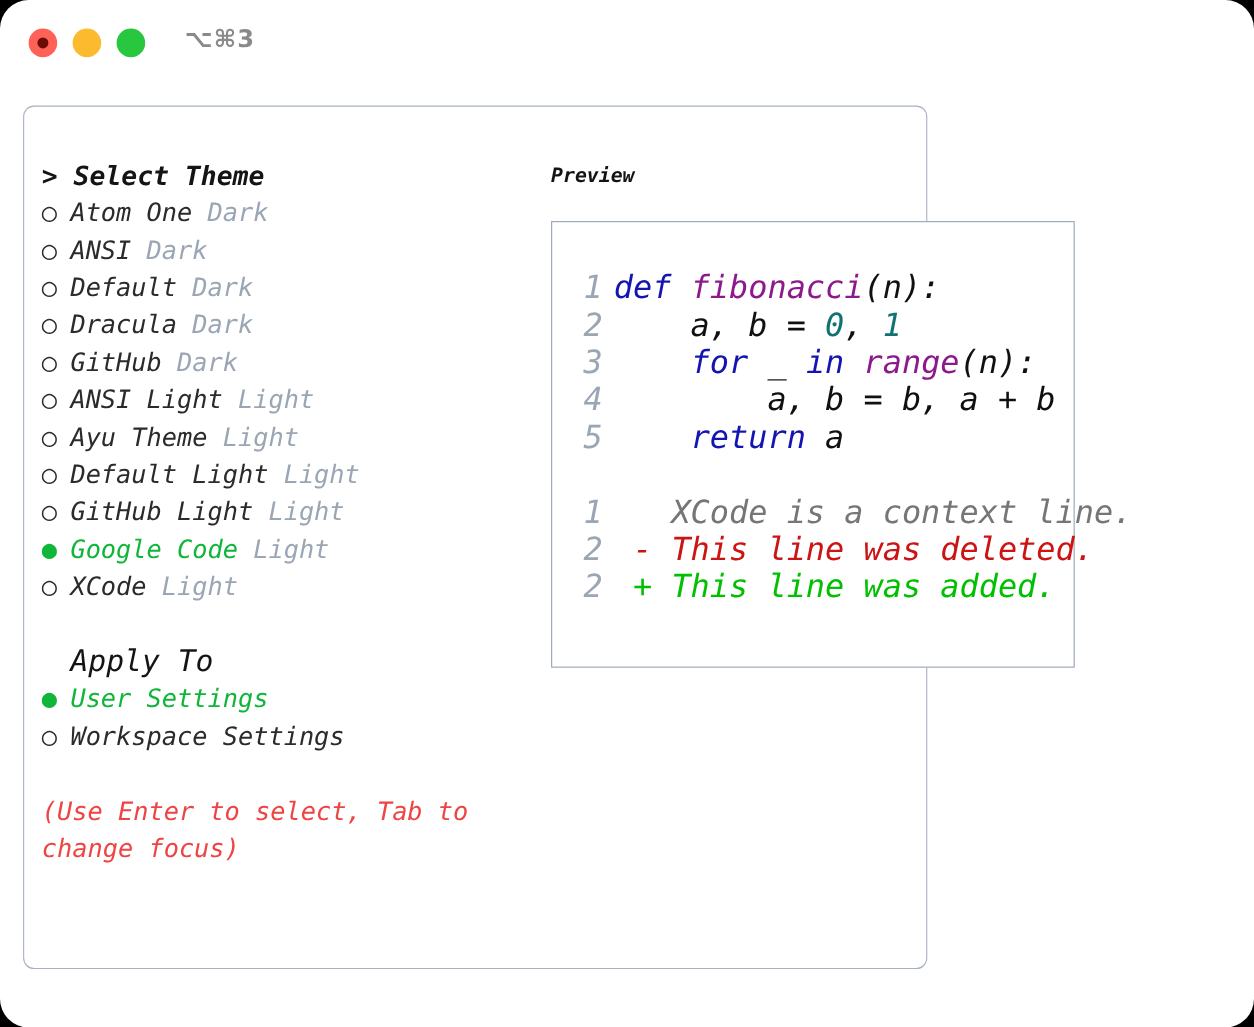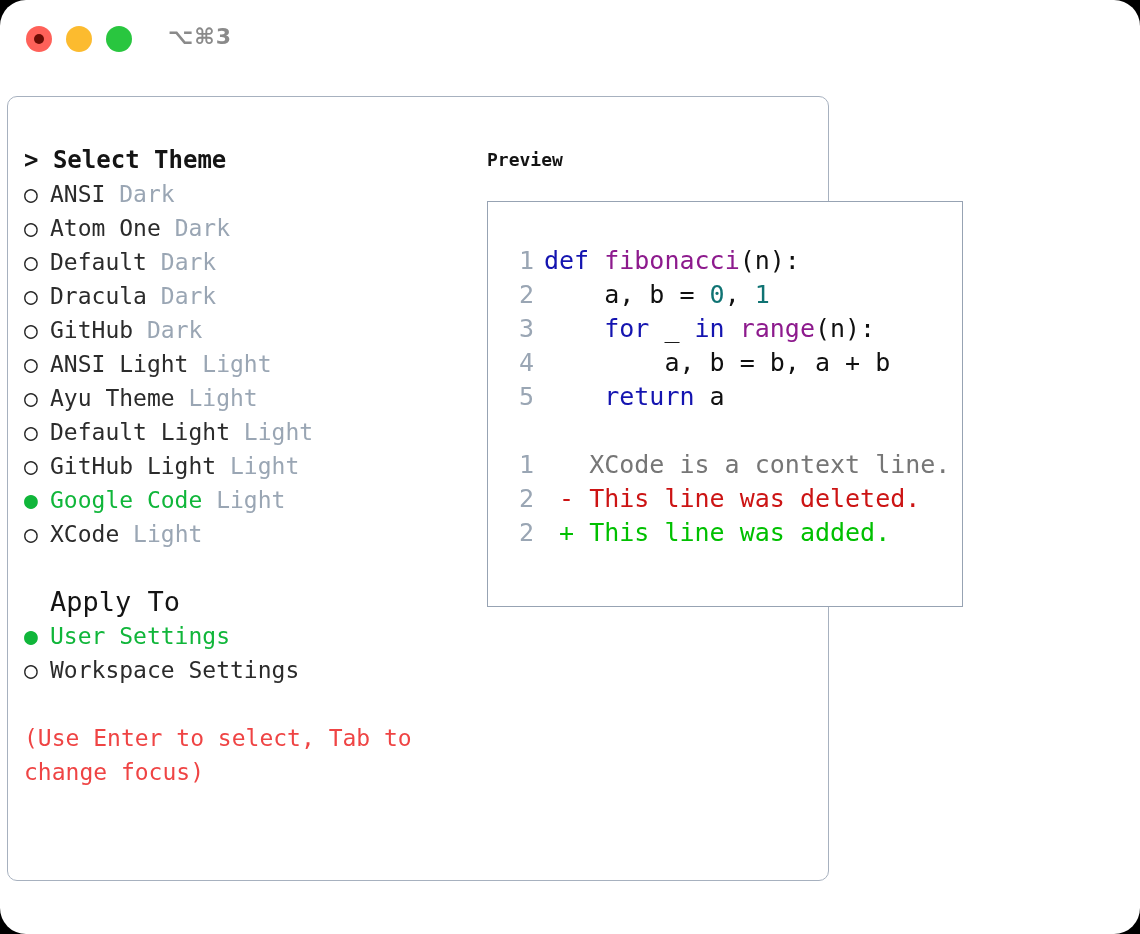--- a/index.html
+++ b/index.html
@@ -58,28 +58,29 @@
     font-size: 22px;
     font-weight: bold;
     color: #8a8a8a;
     letter-spacing: 1px;
     font-family: "DejaVu Sans", sans-serif;
   }
 
   
   #panel {
     position: absolute;
-    left: 7px;
+    left: 21px;
     top: 96px;
     width: 822px;
     height: 785px;
     border: 1.6px solid #a7b1bf;
     border-radius: 10px;
     box-sizing: border-box;
     background: #ffffff;
+    font-style: italic;
   }
 
   
   #left-col {
     position: absolute;
     left: 16px;
     top: 46px;
     width: 440px;
   }
   .heading {
@@ -138,21 +139,21 @@
   #preview-box {
     margin-top: 24px;
     width: 476px;
     height: 406px;
     border: 1.6px solid #97a3b3;
     box-sizing: border-box;
     background: #ffffff;
     padding: 42px 0 0 18px;
   }
   .code-line {
-    font-size: 25px;
+    font-size: 29px;
     line-height: 34px;
     white-space: pre;
     color: #101010;
   }
   .ln {
     display: inline-block;
     width: 28px;
     text-align: right;
     color: #9aa6b4;
     margin-right: 10px;
@@ -180,22 +181,22 @@
     <div id="title-shortcut">⌥⌘3</div>
   </div>
 
   <div id="panel">
 
     <div id="left-col">
 
       <div class="heading">&gt; Select Theme</div>
 
       <div id="theme-list">
+          <div class="opt-row"><span class="bullet">○</span><span class="opt-label">Atom One</span><span class="opt-variant"> Dark</span></div>
           <div class="opt-row"><span class="bullet">○</span><span class="opt-label">ANSI</span><span class="opt-variant"> Dark</span></div>
-          <div class="opt-row"><span class="bullet">○</span><span class="opt-label">Atom One</span><span class="opt-variant"> Dark</span></div>
           <div class="opt-row"><span class="bullet">○</span><span class="opt-label">Default</span><span class="opt-variant"> Dark</span></div>
           <div class="opt-row"><span class="bullet">○</span><span class="opt-label">Dracula</span><span class="opt-variant"> Dark</span></div>
           <div class="opt-row"><span class="bullet">○</span><span class="opt-label">GitHub</span><span class="opt-variant"> Dark</span></div>
           <div class="opt-row"><span class="bullet">○</span><span class="opt-label">ANSI Light</span><span class="opt-variant"> Light</span></div>
           <div class="opt-row"><span class="bullet">○</span><span class="opt-label">Ayu Theme</span><span class="opt-variant"> Light</span></div>
           <div class="opt-row"><span class="bullet">○</span><span class="opt-label">Default Light</span><span class="opt-variant"> Light</span></div>
           <div class="opt-row"><span class="bullet">○</span><span class="opt-label">GitHub Light</span><span class="opt-variant"> Light</span></div>
           <div class="opt-row"><span class="bullet sel">●</span><span class="opt-label sel">Google Code</span><span class="opt-variant"> Light</span></div>
           <div class="opt-row"><span class="bullet">○</span><span class="opt-label">XCode</span><span class="opt-variant"> Light</span></div>
         </div>

